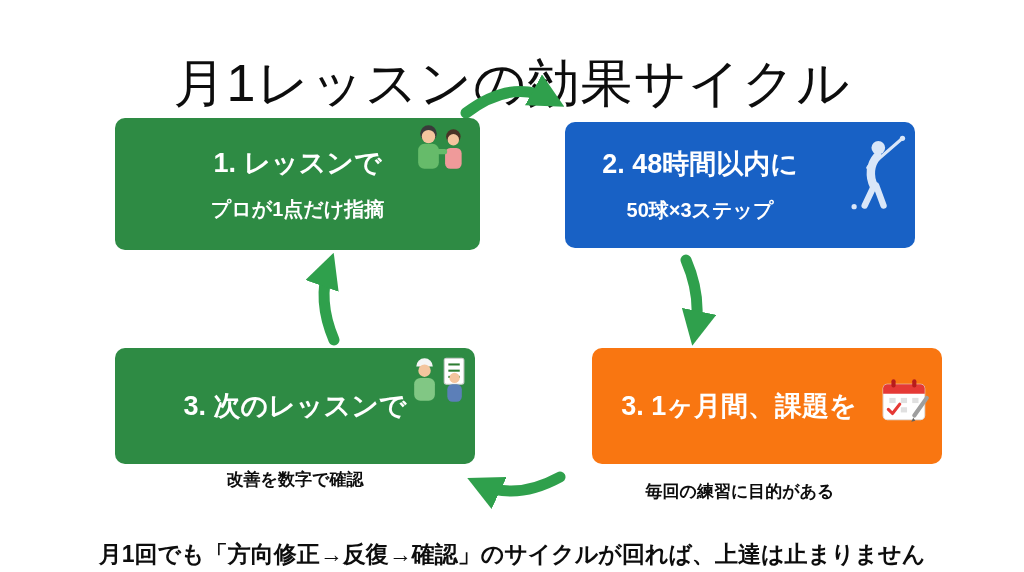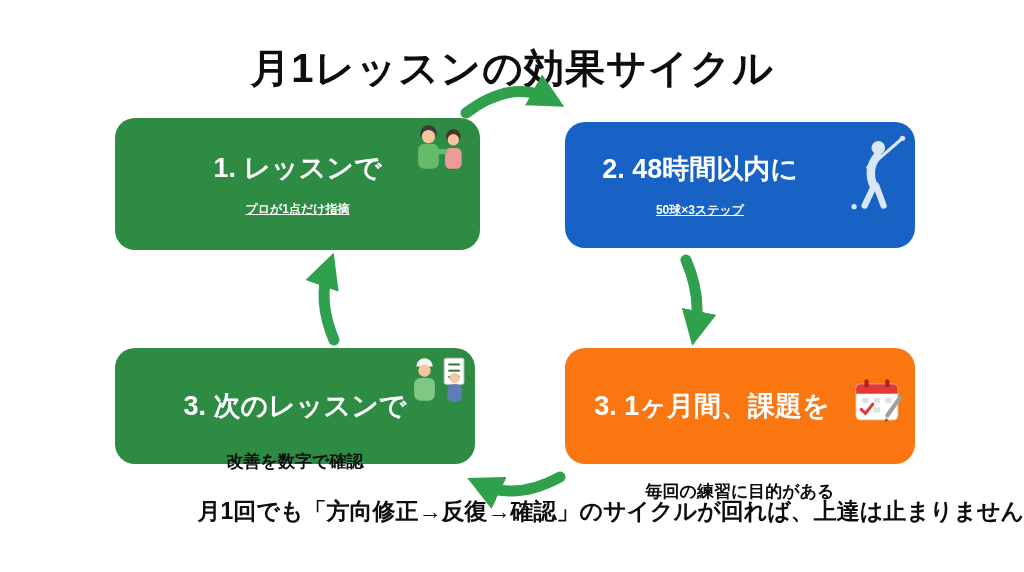--- a/index.html
+++ b/index.html
@@ -1,43 +1,43 @@
 <!DOCTYPE html>
 <html style="--green: #2e8b44; --blue: #1861c5; --orange: #f97611; --arrow: #2fa04c; --ink: #0d0d0d;"><head>
 <meta charset="utf-8">
 <style>
   :root { --green:#2e8b44; --blue:#1861c5; --orange:#f97611; --arrow:#2fa04c; --ink:#0d0d0d; }
   html,body { margin:0; padding:0; background:#ffffff; }
   body { font-family:"Liberation Sans","DejaVu Sans",sans-serif; }
   .canvas { position:relative; width:1024px; height:572px; background:#ffffff; overflow:hidden; }
 
   .title { position:absolute; top:14px; left:0; width:100%; text-align:center;
-           font-size:40px; font-weight:700; color:var(--ink,#0d0d0d); letter-spacing:1px; }
+           font-size:52px; font-weight:400; color:var(--ink,#0d0d0d); letter-spacing:1px; }
 
-  .box { position:absolute; border-radius:20px; color:#ffffff; text-align:center;
+  .box { position:absolute; border-radius:10px; color:#ffffff; text-align:center;
          display:flex; flex-direction:column; justify-content:center;
          box-sizing:border-box; padding:10px 16px; }
   .box.green  { background:var(--green,#2e8b44); }
   .box.blue   { background:var(--blue,#1861c5); }
   .box.orange { background:var(--orange,#f97611); }
   .box .line  { font-size:27px; font-weight:800; line-height:1.35; white-space:nowrap; }
-  .box .note  { font-size:12px; font-weight:700; margin-top:14px;text-decoration:underline; }
+  .box .note  { font-size:20px; font-weight:700; margin-top:14px; }
   .pad-r-90 { padding-right:96px; }
   .pad-r-70 { padding-right:72px; }
 
   .corner-icon { position:absolute; pointer-events:none; }
   .icon-box1 { top:6px;  right:8px; }
   .icon-box2 { top:10px; right:6px; }
   .icon-box3 { top:28px; right:10px; }
   .icon-box4 { top:8px;  right:8px; }
 
   .note-outside { position:absolute; color:var(--ink,#0d0d0d); font-weight:700;
                   font-size:17px; text-align:center; }
 
-  .footer { position:absolute; top:496px; left:0; width:100%; text-align:right;
+  .footer { position:absolute; top:539px; left:0; width:100%; text-align:center;
             font-size:23px; font-weight:800; color:var(--ink,#0d0d0d); }
 
   .arrows { position:absolute; inset:0; width:1024px; height:572px; pointer-events:none; }
   .arrow { fill:none; stroke:var(--arrow,#2fa04c); stroke-width:11; stroke-linecap:round; }
   .ah { fill:var(--arrow,#2fa04c); }
 </style>
 </head>
 <body>
 
 <div class="canvas">
@@ -82,21 +82,21 @@
         <line x1="38" y1="28" x2="32" y2="34" stroke="#d9e6f8" stroke-width="5" stroke-linecap="round"></line>
         <line x1="37" y1="51" x2="28" y2="70" stroke="#d9e6f8" stroke-width="6" stroke-linecap="round"></line>
         <line x1="39" y1="51" x2="46" y2="70" stroke="#d9e6f8" stroke-width="6" stroke-linecap="round"></line>
         <circle cx="18" cy="71" r="2.5" fill="#d9e6f8"></circle>
       </svg>
     </span>
     <div class="line">2. 48時間以内に</div>
     <div class="note">50球×3ステップ</div>
   </section>
 
-  <section class="box orange pad-r-70" style="left:565px; top:348px; width:350px; height:116px;">
+  <section class="box orange pad-r-70" style="left:592px; top:348px; width:350px; height:116px;">
     <span class="corner-icon icon-box3">
       <svg width="52" height="50" viewBox="0 0 50 46">
         <rect x="3" y="7" width="40" height="34" rx="4" fill="#ffffff" stroke="#e0e0e0"></rect>
         <path d="M3 11 a4 4 0 0 1 4 -4 h32 a4 4 0 0 1 4 4 v5 h-40 z" fill="#e53935"></path>
         <rect x="11" y="2" width="4" height="8" rx="2" fill="#b71c1c"></rect>
         <rect x="31" y="2" width="4" height="8" rx="2" fill="#b71c1c"></rect>
         <rect x="9" y="20" width="6" height="5" fill="#e0e0e0"></rect>
         <rect x="20" y="20" width="6" height="5" fill="#e0e0e0"></rect>
         <rect x="31" y="20" width="6" height="5" fill="#e0e0e0"></rect>
         <rect x="20" y="29" width="6" height="5" fill="#e0e0e0"></rect>
@@ -118,18 +118,18 @@
         <path d="M7 10 a8 8 0 0 1 16 0 z" fill="#f5f5f5"></path>
         <circle cx="15" cy="14" r="6" fill="#f4c59e"></circle>
         <rect x="5" y="21" width="20" height="22" rx="6" fill="#81c784"></rect>
         <circle cx="44" cy="21" r="5" fill="#f4c59e"></circle>
         <rect x="37" y="27" width="14" height="17" rx="5" fill="#5c7fb8"></rect>
       </svg>
     </span>
     <div class="line">3. 次のレッスンで</div>
   </section>
 
-  <div class="note-outside" style="left:115px; top:450px; width:360px;">改善を数字で確認</div>
+  <div class="note-outside" style="left:115px; top:468px; width:360px;">改善を数字で確認</div>
   <div class="note-outside" style="left:565px; top:480px; width:350px;">毎回の練習に目的がある</div>
 
   <div class="footer">月1回でも「方向修正→反復→確認」のサイクルが回れば、上達は止まりません</div>
 
 </div>
 
 </body></html>

